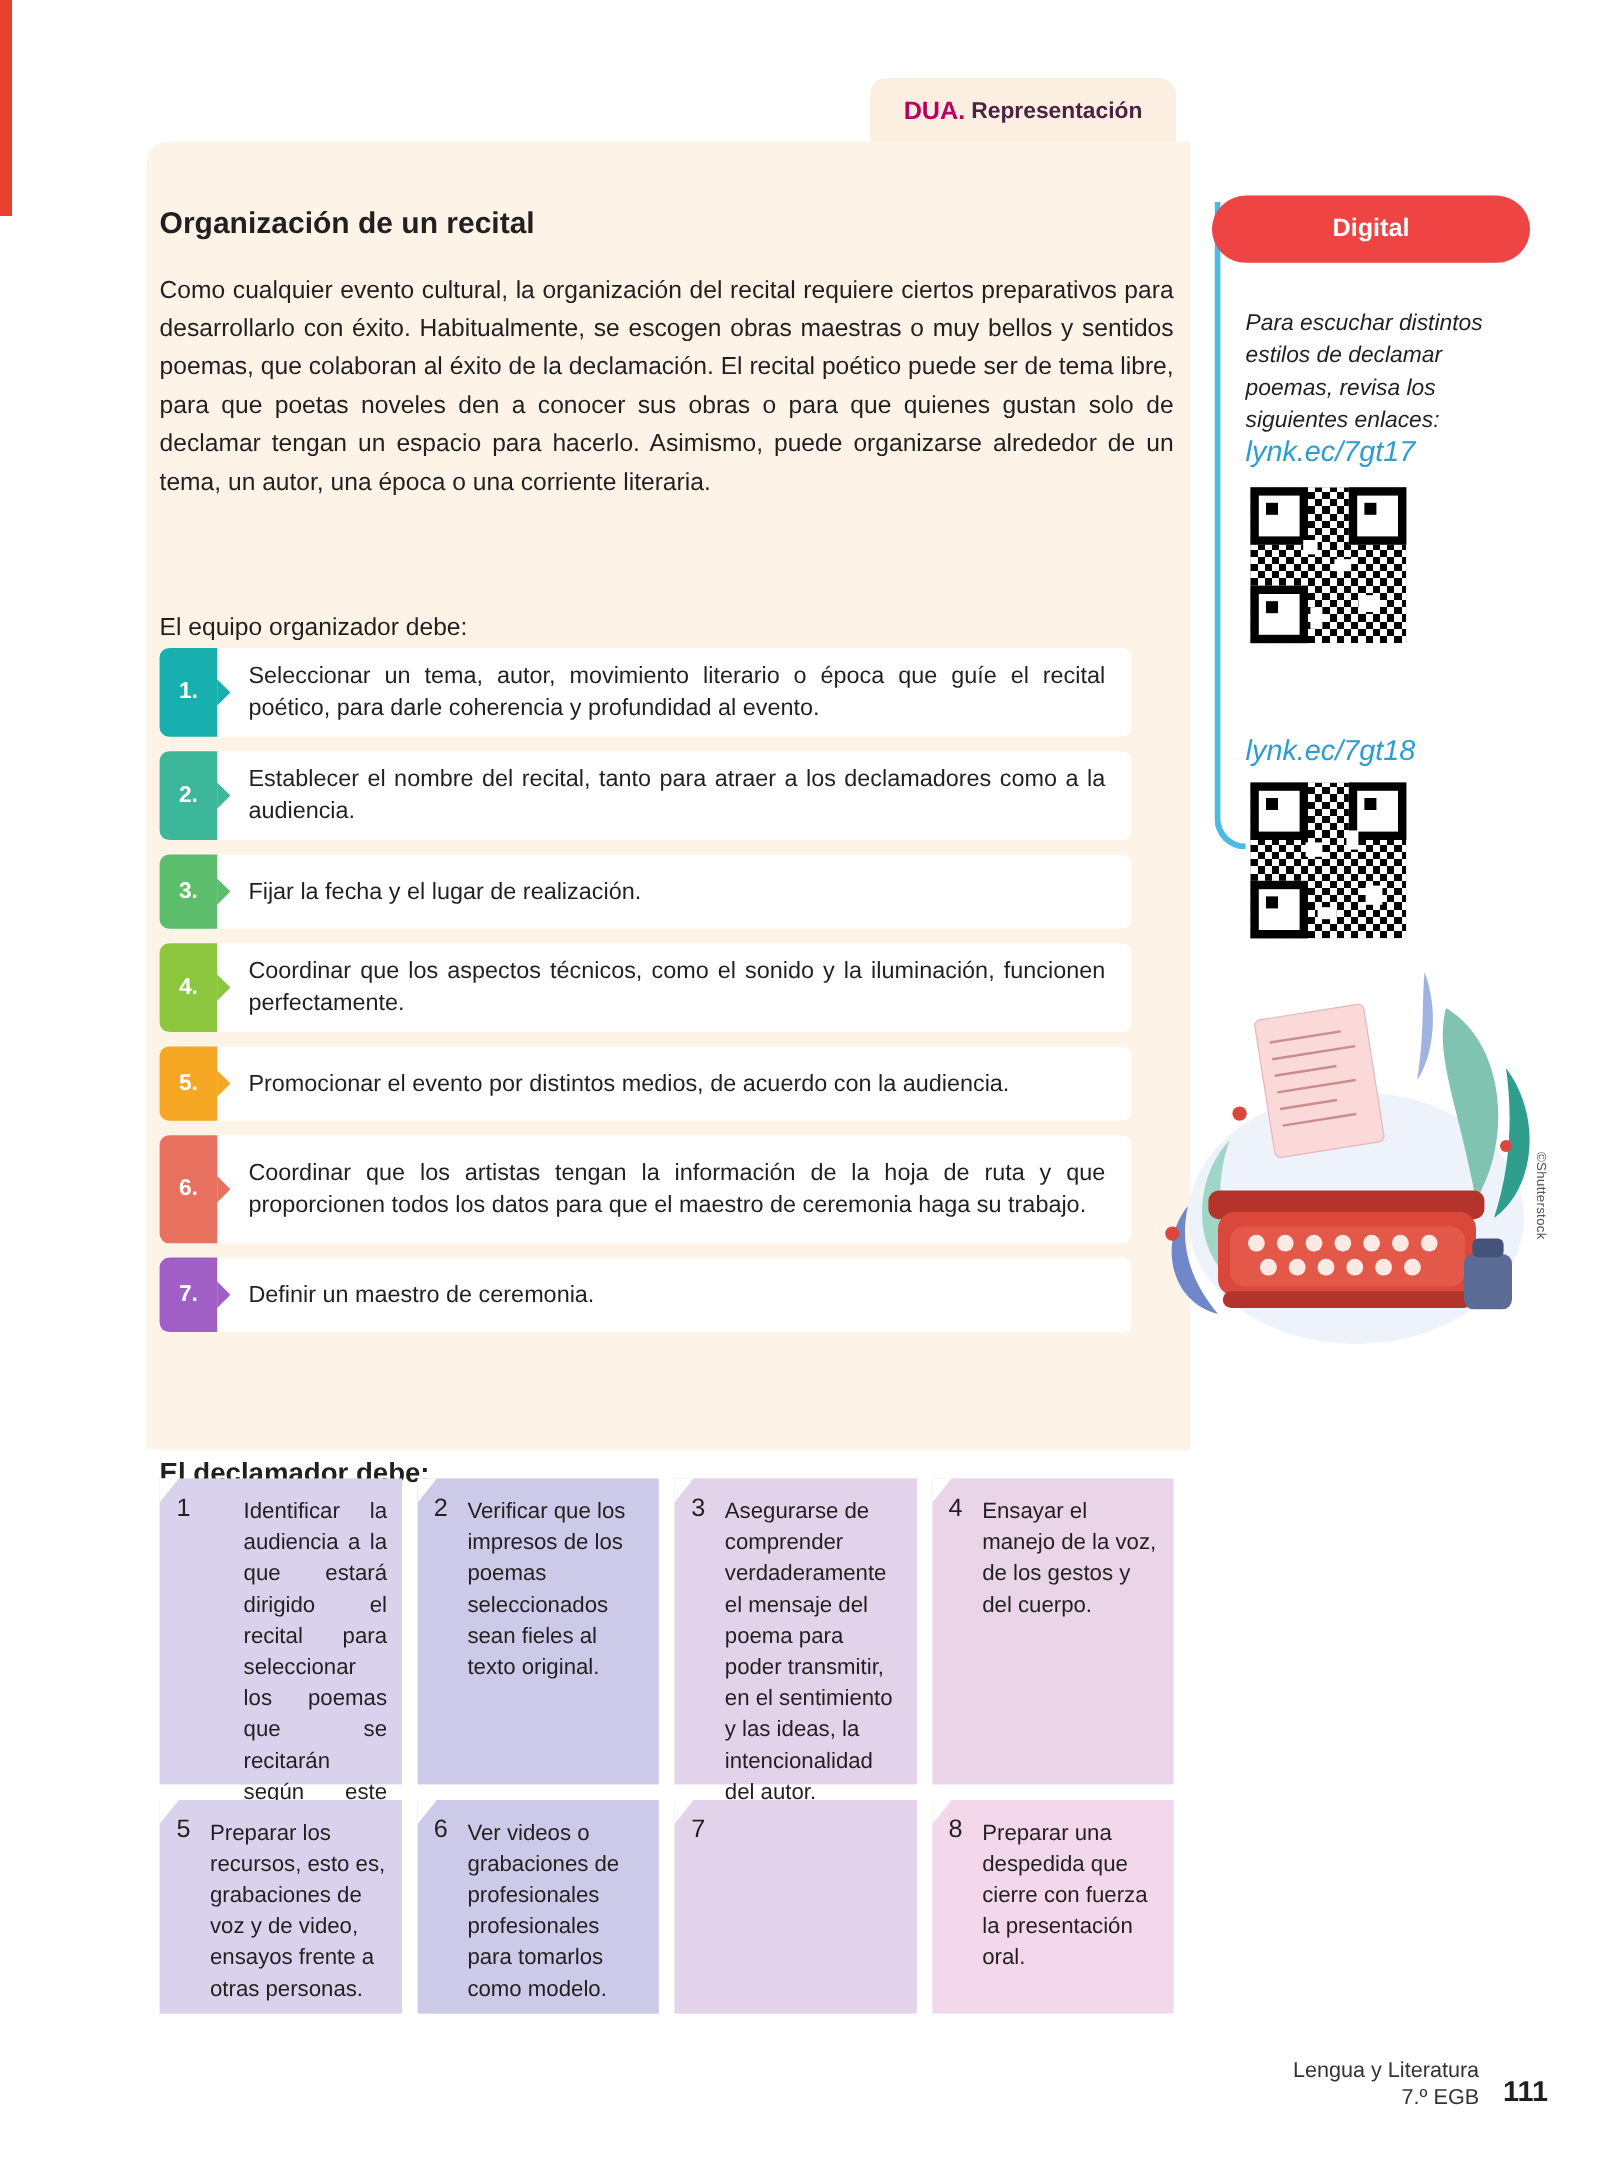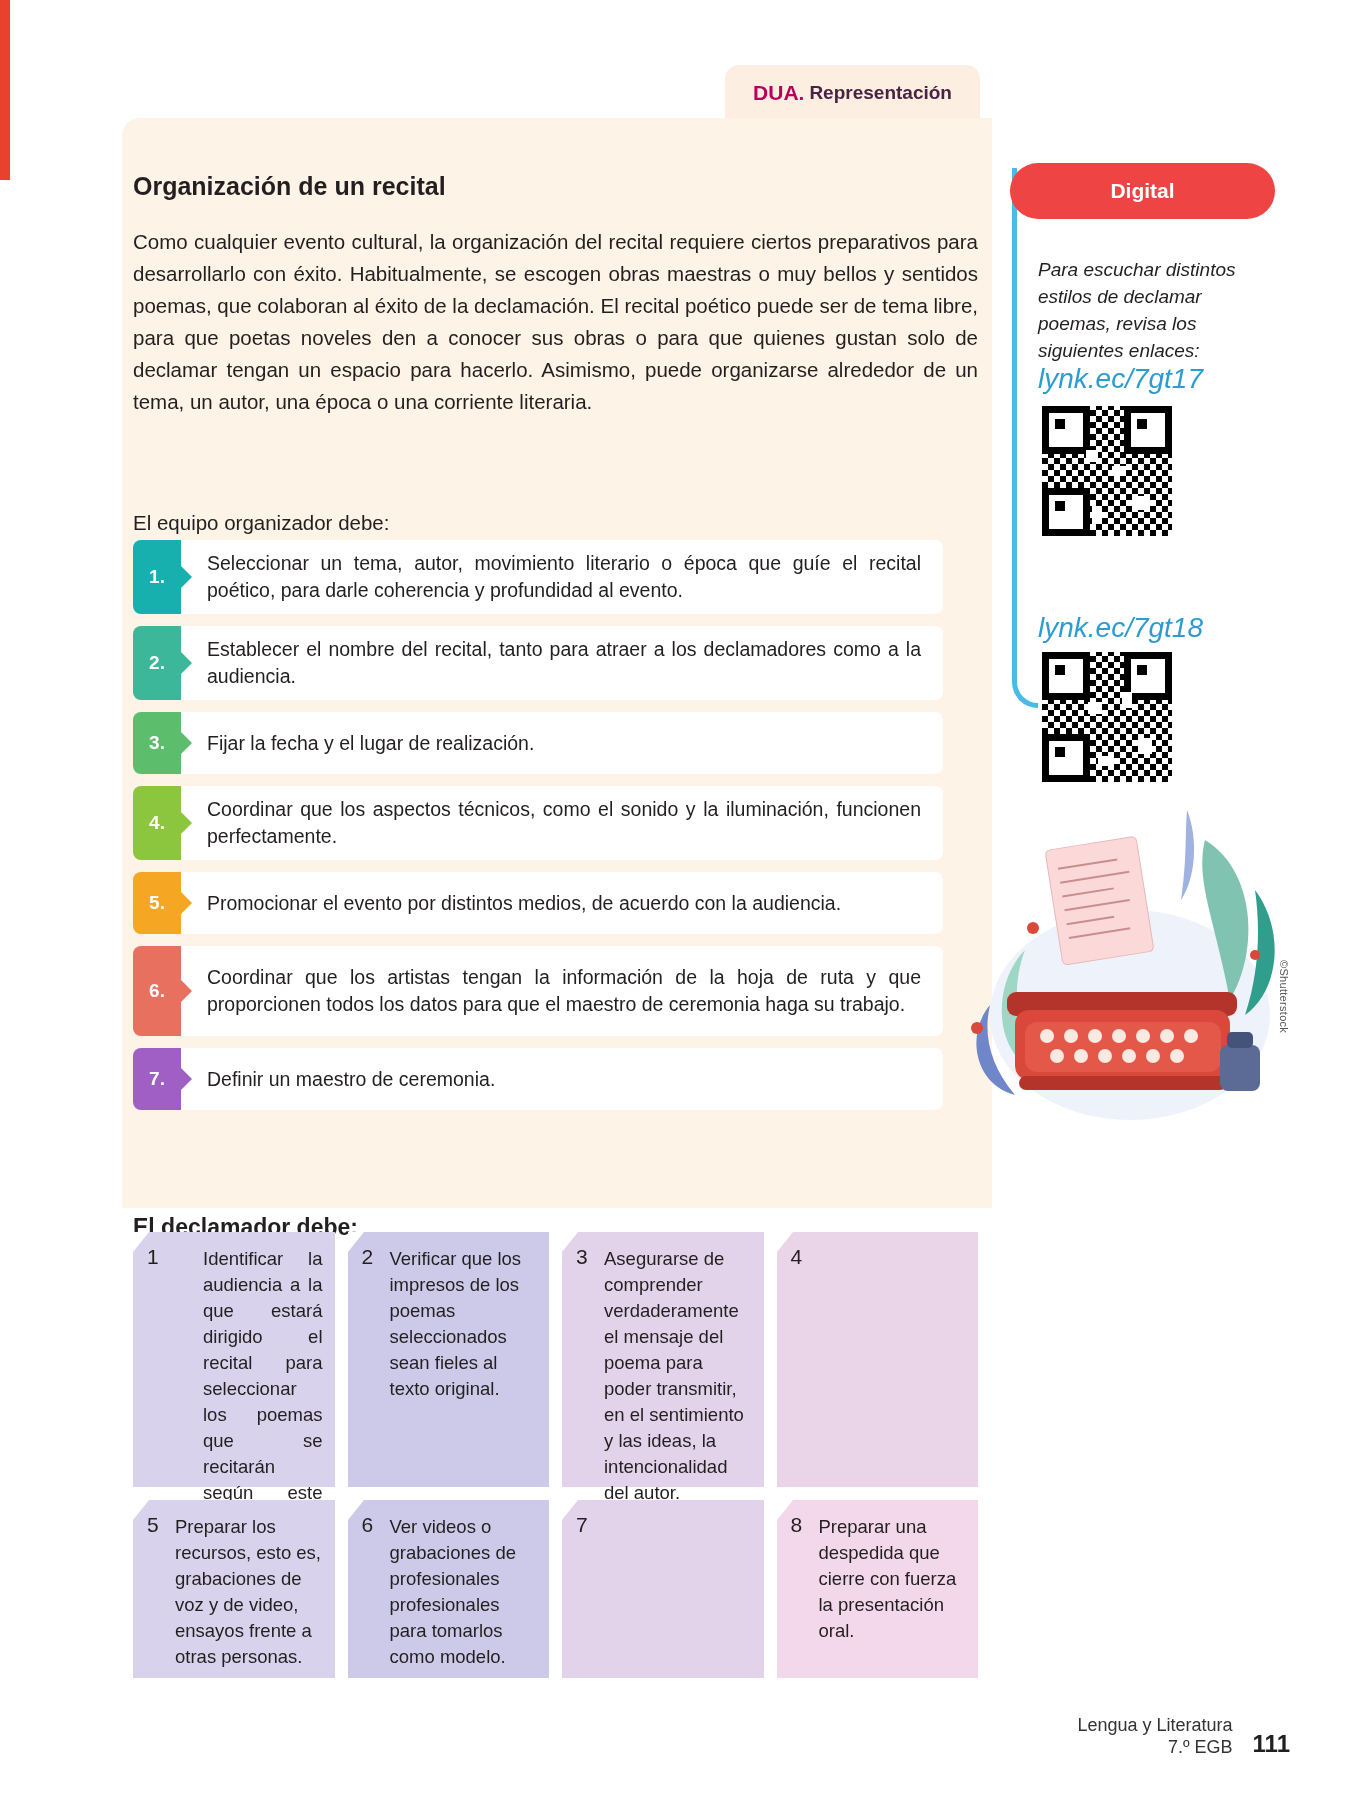--- a/index.html
+++ b/index.html
@@ -237,21 +237,21 @@
     width: 230px;
     font-size: 19px;
     line-height: 27px;
     font-style: italic;
     color: #231f20;
     margin-top: 16px;
   }
   .digital-link {
     position: absolute;
     left: 1038px;
-    font-size: 28px;
+    font-size: 24px;
     font-style: italic;
     color: #2d9cd0;
   }
   #link1 { top: 363px; }
   #link2 { top: 612px; }
 
   .qr {
     position: absolute;
     left: 1038px;
     width: 130px;
@@ -413,20 +413,21 @@
       <span class="txt">Verificar que los impresos de los poemas seleccionados sean fieles al texto original.</span>
     </div>
     <div class="card r1" style="background:#e2d3ea">
       <span class="notch"></span>
       <span class="num">3</span>
       <span class="txt">Asegurarse de comprender verdaderamente el mensaje del poema para poder transmitir, en el sentimiento y las ideas, la intencionalidad del autor.</span>
     </div>
     <div class="card r1" style="background:#e9d4e8">
       <span class="notch"></span>
       <span class="num">4</span>
+      <span class="txt">Ensayar el manejo de la voz, de los gestos y del cuerpo.</span>
     </div>
   </div>
   <div class="grid-row">
     <div class="card r2" style="background:#d8d2ec">
       <span class="notch"></span>
       <span class="num">5</span>
       <span class="txt">Preparar los recursos, esto es, grabaciones de voz y de video, ensayos frente a otras personas.</span>
     </div>
     <div class="card r2" style="background:#cdc9e8">
       <span class="notch"></span>

